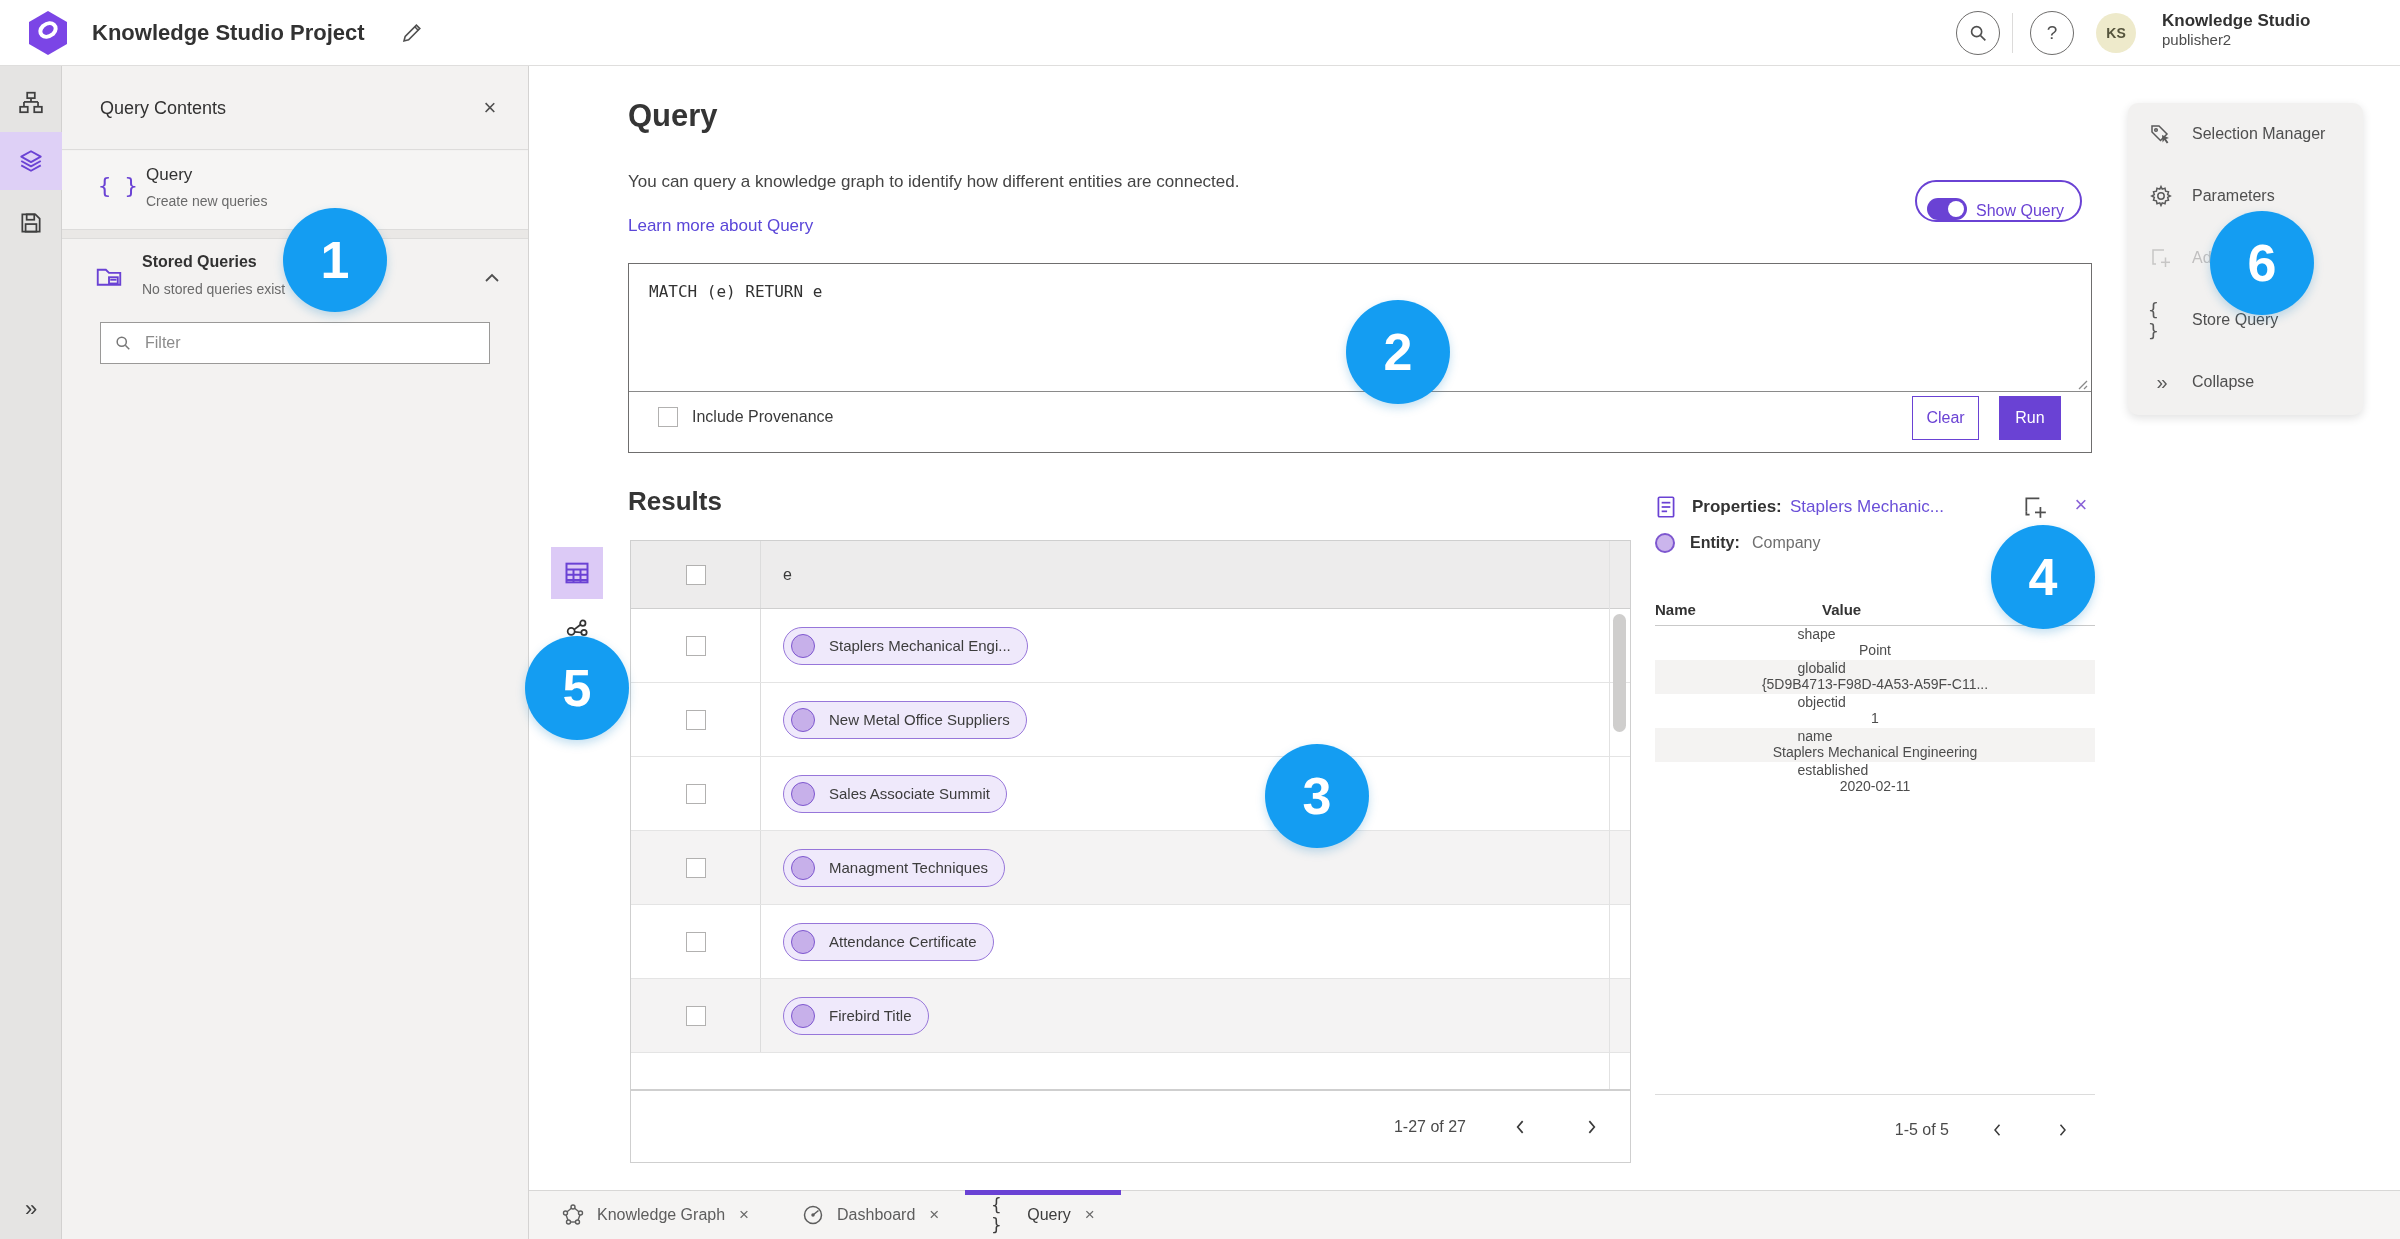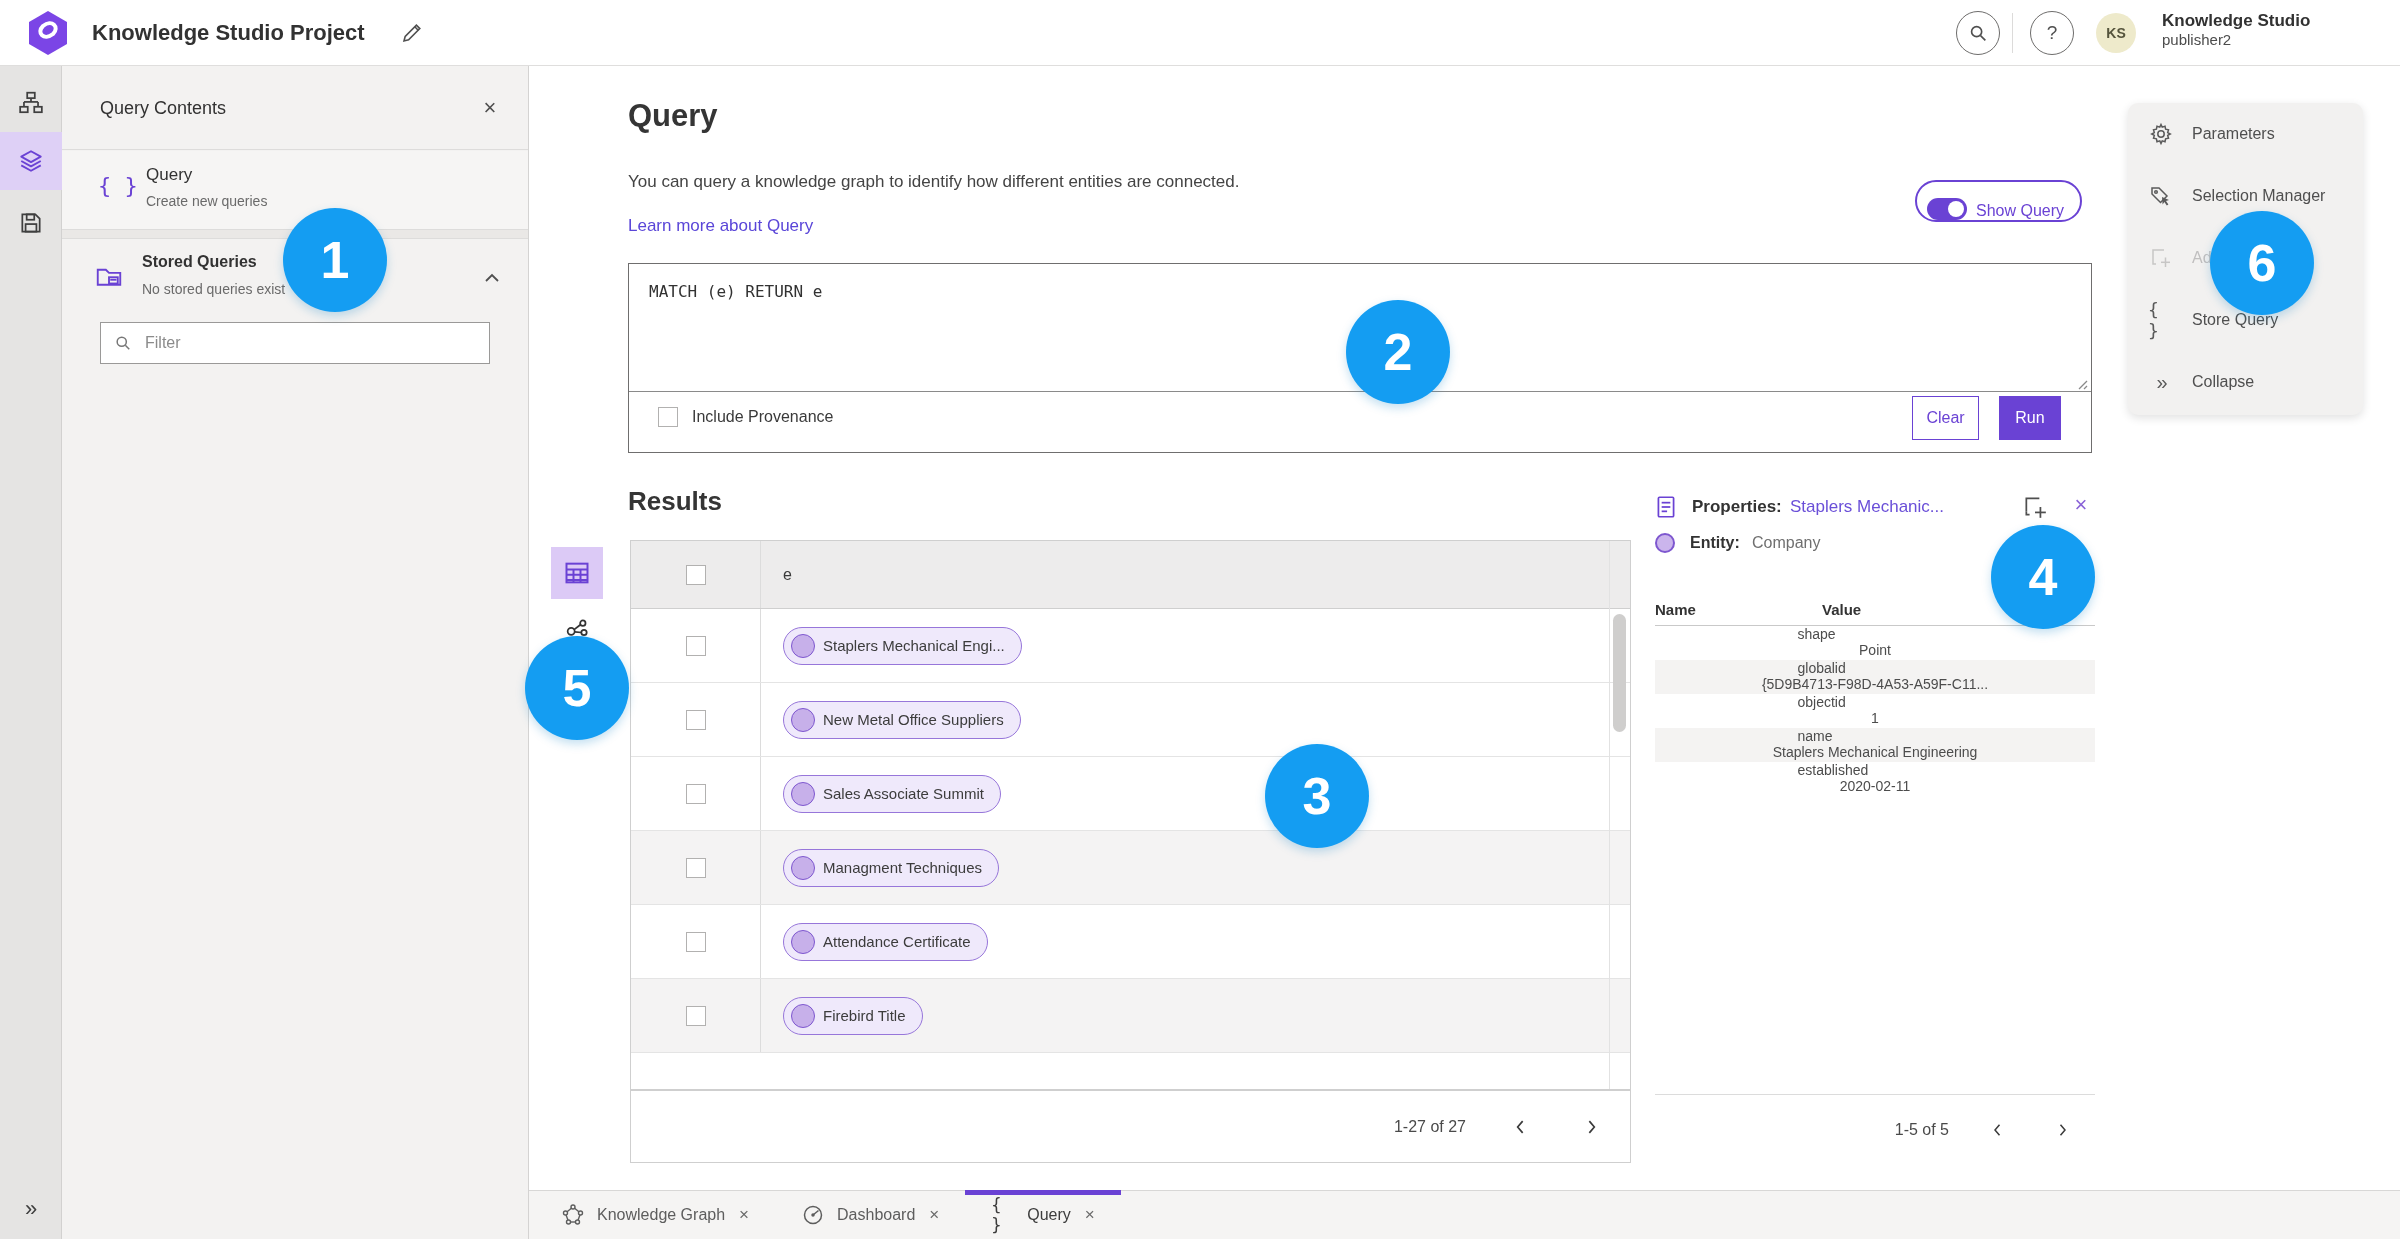--- a/index.html
+++ b/index.html
@@ -90,21 +90,21 @@
   .rtable{position:absolute;left:630px;top:540px;width:1001px;height:550px;border:1px solid #cfcfcf;
           background:#fff;overflow:hidden;}
   .rt-head{height:68px;background:#edecec;border-bottom:1px solid #cfcfcf;display:flex;align-items:center;}
   .rt-row{height:74px;border-bottom:1px solid #e4e4e4;display:flex;align-items:center;background:#fff;}
   .rt-row.shaded{background:#f4f3f3;}
   .cb-cell{width:130px;height:100%;display:flex;align-items:center;justify-content:center;
            border-right:1px solid #dcdcdc;flex:none;}
   .e-cell{flex:1;padding-left:22px;display:flex;align-items:center;}
   .rt-head .e-cell{font-size:16px;color:#3a3a3a;}
   .chip{display:inline-flex;align-items:center;height:38px;border:1.5px solid #9776da;border-radius:19px;
-        background:#efe9fb;padding:0 16px 0 7px;gap:8px;}
+        background:#efe9fb;padding:0 16px 0 7px;gap:14px;}
   .chip .dot{width:24px;height:24px;border-radius:50%;background:#c7b0ea;border:1.5px solid #7e57cf;flex:none;}
   .chip .clabel{font-size:15px;color:#3c3c3c;white-space:nowrap;}
   .scroll-line{position:absolute;left:1609px;top:541px;width:1px;height:548px;background:#e2e2e2;z-index:2;}
   .scroll-thumb{position:absolute;left:1613px;top:614px;width:13px;height:118px;background:#cfcecd;
                 border-radius:7px;z-index:2;}
   .r-pager{position:absolute;left:630px;top:1090px;width:1001px;height:73px;background:#fff;
            border:1px solid #cfcfcf;display:flex;align-items:center;justify-content:flex-end;
            gap:40px;padding-right:24px;}
   .pager-label{font-size:16px;color:#4a4a4a;}
   .pager-btn{width:30px;height:30px;display:flex;align-items:center;justify-content:center;color:#3a3a3a;}
@@ -484,35 +484,35 @@
       <svg width="18" height="18" viewBox="0 0 24 24" fill="none" stroke="currentColor" stroke-width="2">
           <polyline points="10,5 16,12 10,19"></polyline>
         </svg>
     </span>
   </div>
 
   <div class="menu">
     <div class="menu-item">
       <span class="micon">
         <svg width="24" height="24" viewBox="0 0 24 24" fill="none" stroke="currentColor" stroke-width="1.5">
-          <circle cx="12" cy="12" r="3.2"></circle>
-          <path d="M12 2.5 l1.2 2.6 2.8 -0.8 0.6 2.9 2.9 0.6 -0.8 2.8 2.6 1.4 -2.6 1.4 0.8 2.8 -2.9 0.6 -0.6 2.9 -2.8 -0.8 -1.2 2.6 -1.2 -2.6 -2.8 0.8 -0.6 -2.9 -2.9 -0.6 0.8 -2.8 -2.6 -1.4 2.6 -1.4 -0.8 -2.8 2.9 -0.6 0.6 -2.9 2.8 0.8 z"></path>
-        </svg>
-      </span>
-      <span class="mlabel">Parameters</span>
+          <path d="M3 4 h7 l8 8 -6.5 6.5 -8.5 -8.5 z"></path>
+            <circle cx="7" cy="8" r="1.3"></circle>
+          <path d="M13 13 l7 3 -3 1 2.4 3.4 -1.6 1.1 -2.4 -3.4 -1.8 2.4 z" fill="currentColor" stroke="none"></path>
+        </svg>
+      </span>
+      <span class="mlabel">Selection Manager</span>
     </div>
     <div class="menu-item">
       <span class="micon">
         <svg width="24" height="24" viewBox="0 0 24 24" fill="none" stroke="currentColor" stroke-width="1.5">
-          <path d="M3 4 h7 l8 8 -6.5 6.5 -8.5 -8.5 z"></path>
-            <circle cx="7" cy="8" r="1.3"></circle>
-          <path d="M13 13 l7 3 -3 1 2.4 3.4 -1.6 1.1 -2.4 -3.4 -1.8 2.4 z" fill="currentColor" stroke="none"></path>
-        </svg>
-      </span>
-      <span class="mlabel">Selection Manager</span>
+          <circle cx="12" cy="12" r="3.2"></circle>
+          <path d="M12 2.5 l1.2 2.6 2.8 -0.8 0.6 2.9 2.9 0.6 -0.8 2.8 2.6 1.4 -2.6 1.4 0.8 2.8 -2.9 0.6 -0.6 2.9 -2.8 -0.8 -1.2 2.6 -1.2 -2.6 -2.8 0.8 -0.6 -2.9 -2.9 -0.6 0.8 -2.8 -2.6 -1.4 2.6 -1.4 -0.8 -2.8 2.9 -0.6 0.6 -2.9 2.8 0.8 z"></path>
+        </svg>
+      </span>
+      <span class="mlabel">Parameters</span>
     </div>
     <div class="menu-item disabled">
       <span class="micon">
         <svg width="24" height="24" viewBox="0 0 24 24" fill="none" stroke="currentColor" stroke-width="1.5">
           <path d="M15 4 H4 v11"></path>
             <path d="M4 15 v3 h3"></path>
             <line x1="16.5" y1="11.5" x2="16.5" y2="21"></line>
             <line x1="12" y1="16.3" x2="21" y2="16.3"></line>
         </svg>
       </span>

